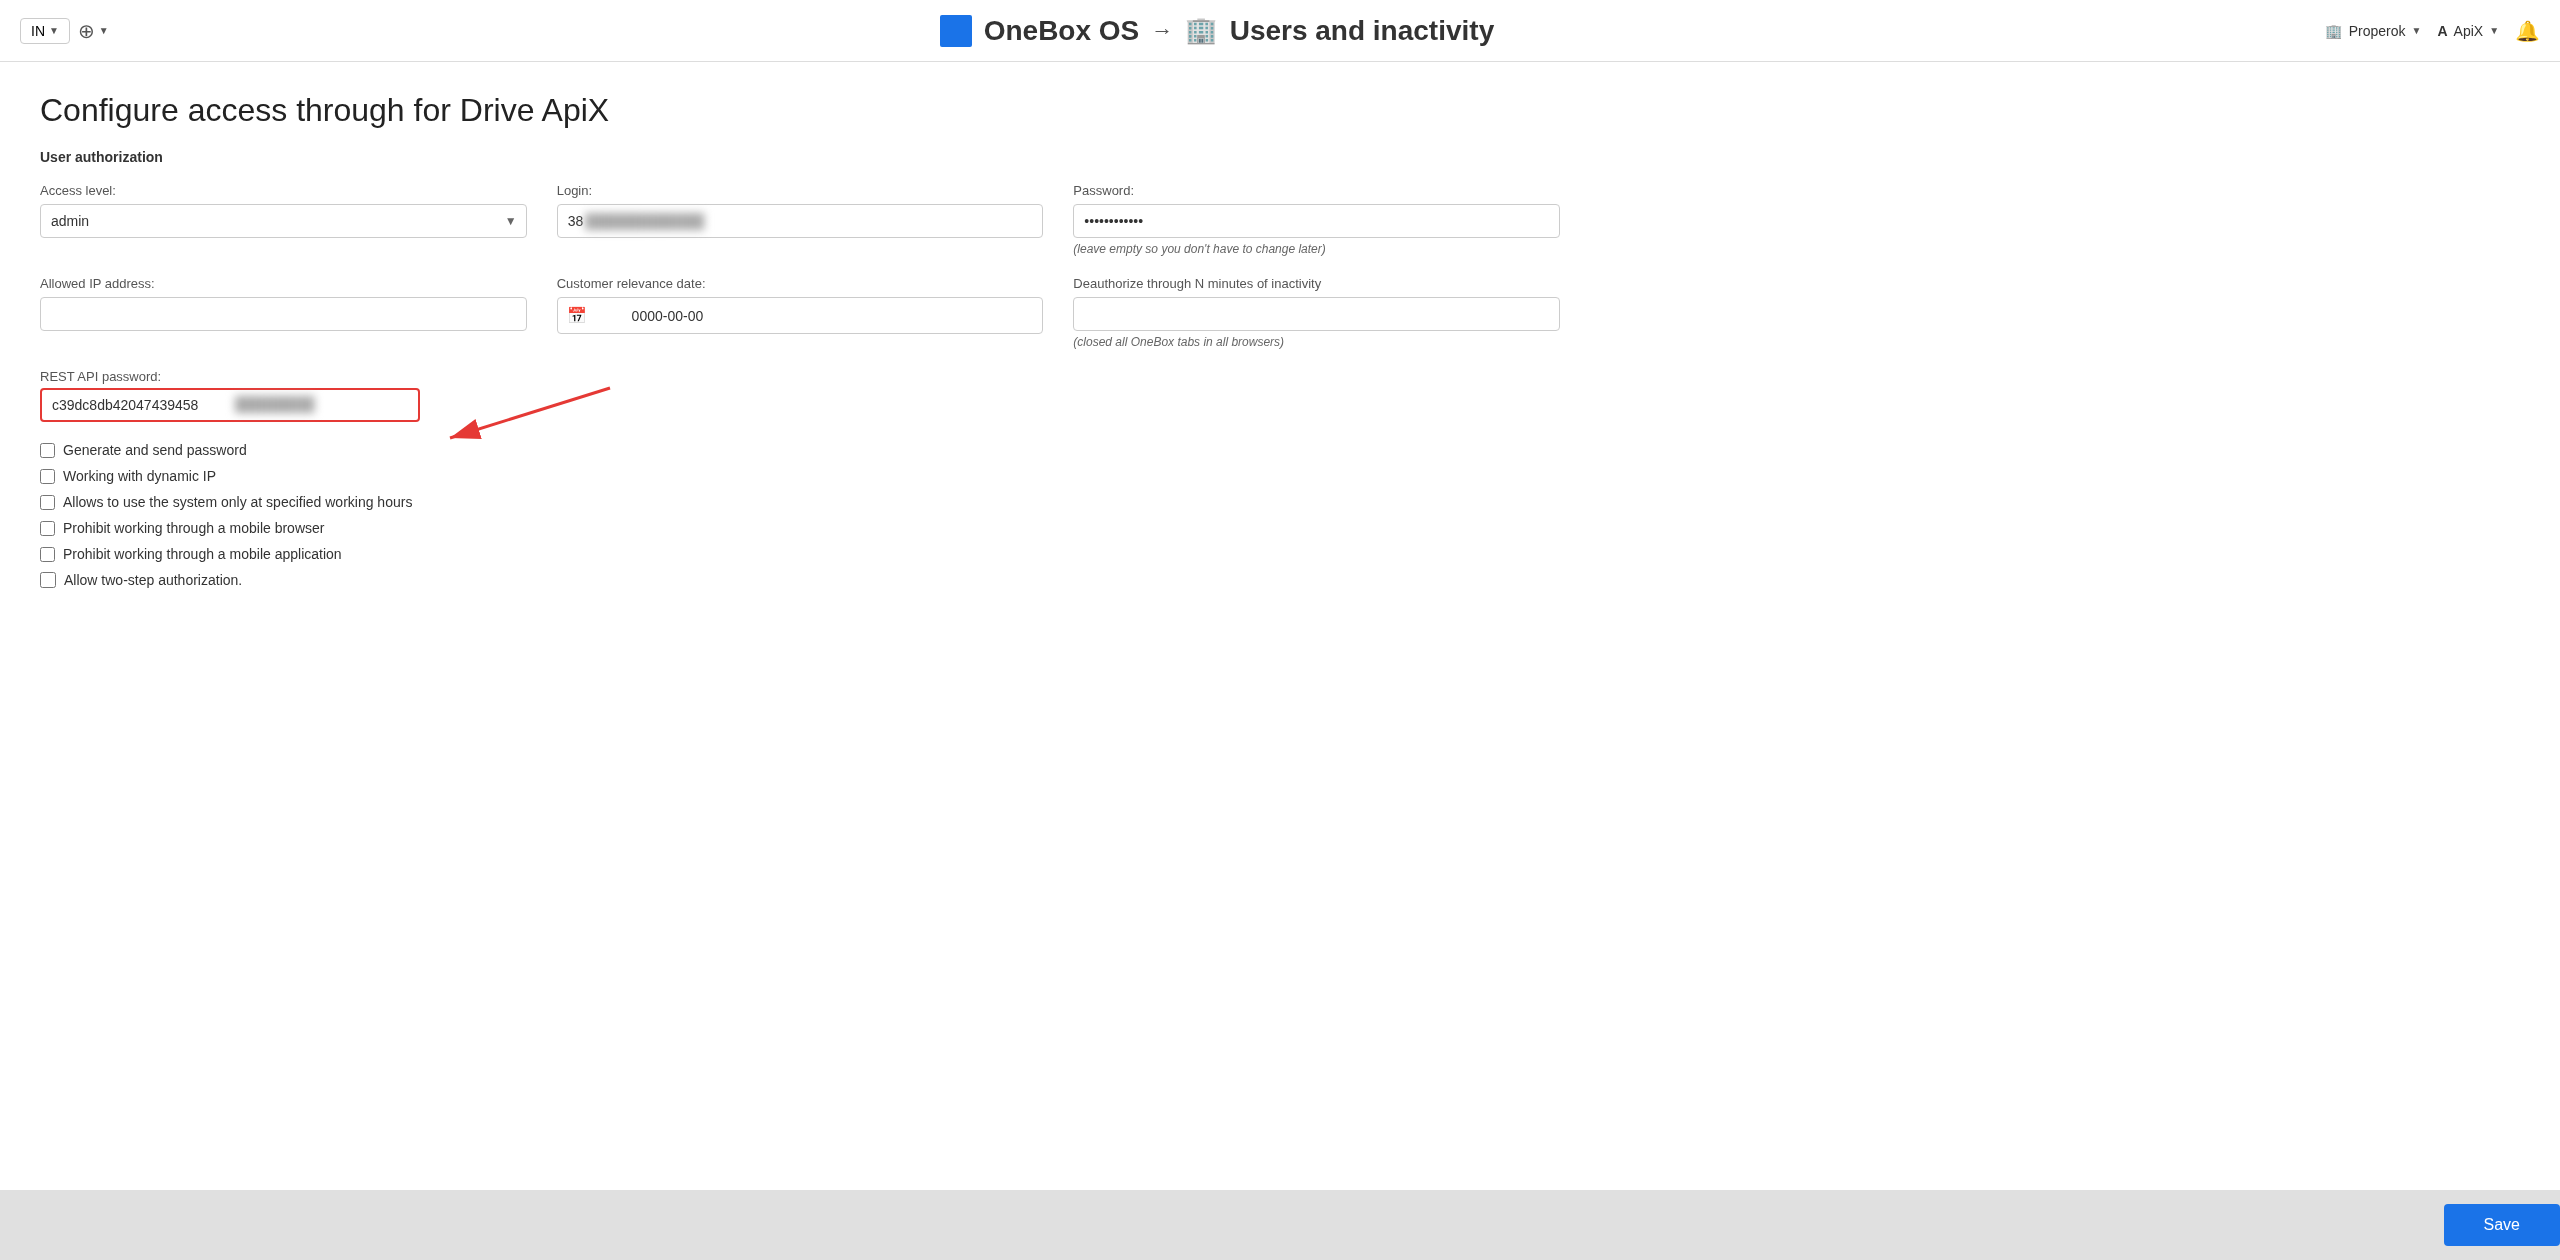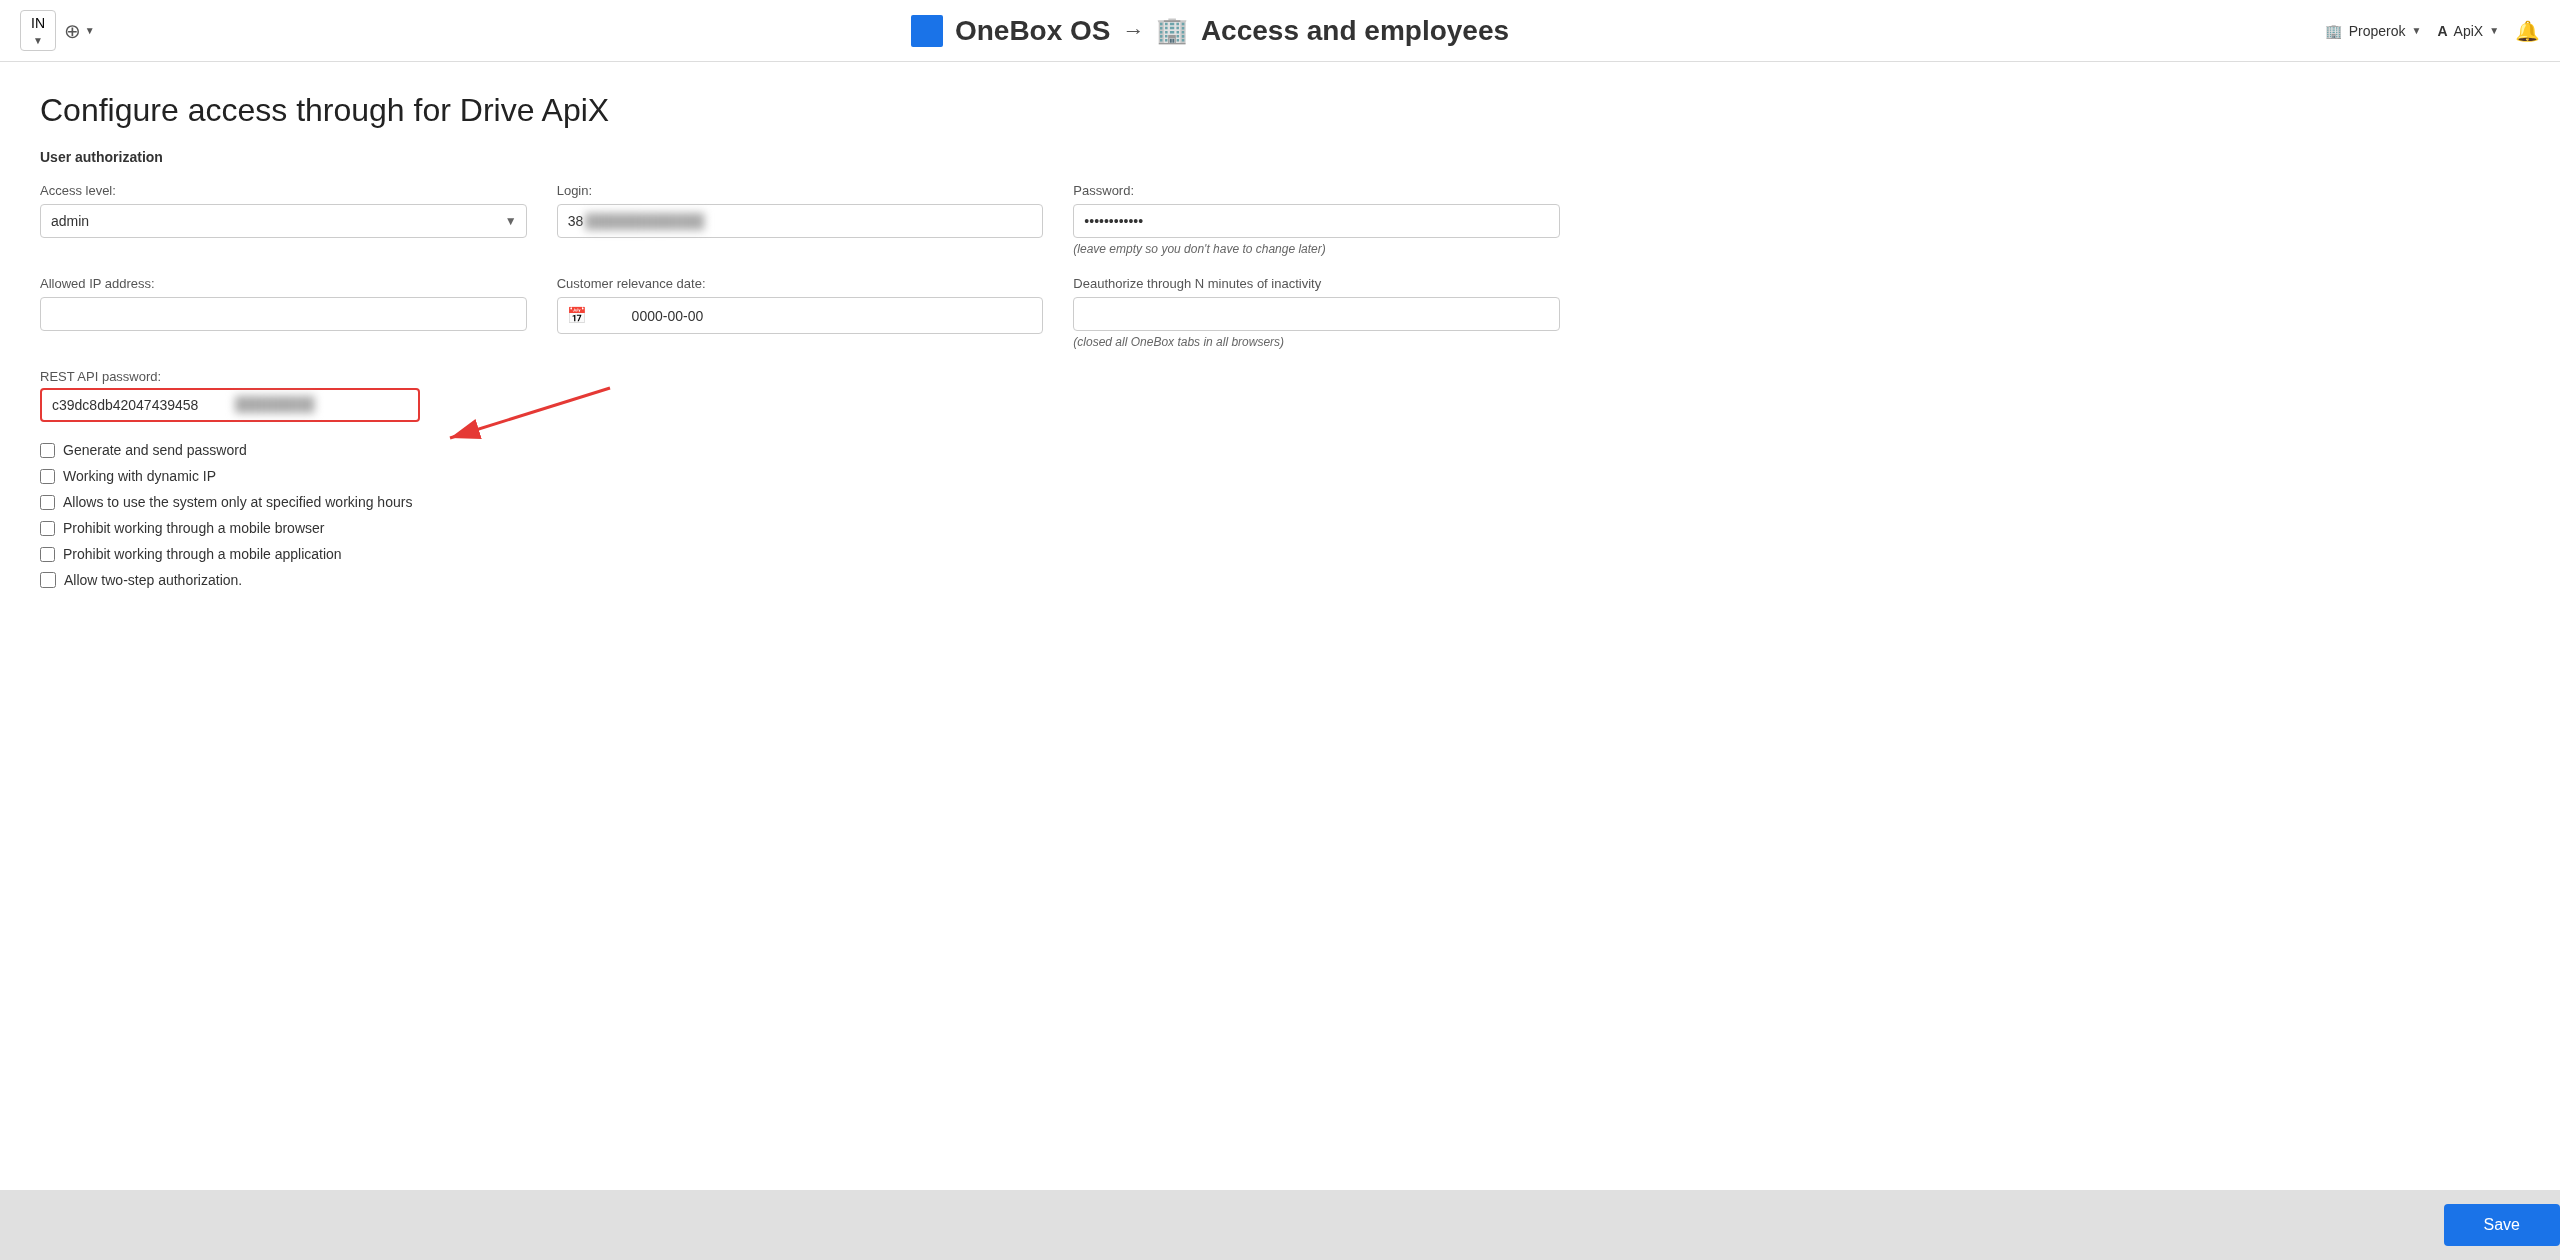--- a/index.html
+++ b/index.html
@@ -22,21 +22,20 @@
     .in-btn {
       display: flex;
       align-items: center;
       gap: 4px;
       border: 1px solid #ccc;
       border-radius: 4px;
       padding: 4px 10px;
       font-size: 14px;
       cursor: pointer;
       background: #fff;
-      flex-direction: column;
     }
     .add-btn {
       display: flex;
       align-items: center;
       gap: 4px;
       border: none;
       background: none;
       cursor: pointer;
       font-size: 20px;
       color: #555;
@@ -280,21 +279,21 @@
       <span>⊕</span>
       <span class="dropdown-arrow">▼</span>
     </button>
   </div>
 
   <div class="header-center">
     <span class="blue-square"></span>
     <span>OneBox OS</span>
     <span class="arrow">→</span>
     <span class="section-icon">🏢</span>
-    <span>Access and employees</span>
+    <span>Users and inactivity</span>
   </div>
 
   <div class="header-right">
     <div class="company">
       <span>🏢</span>
       <span>Properok</span>
       <span class="dropdown-arrow">▼</span>
     </div>
     <div class="user">
       <span style="font-weight:bold;">A</span>

